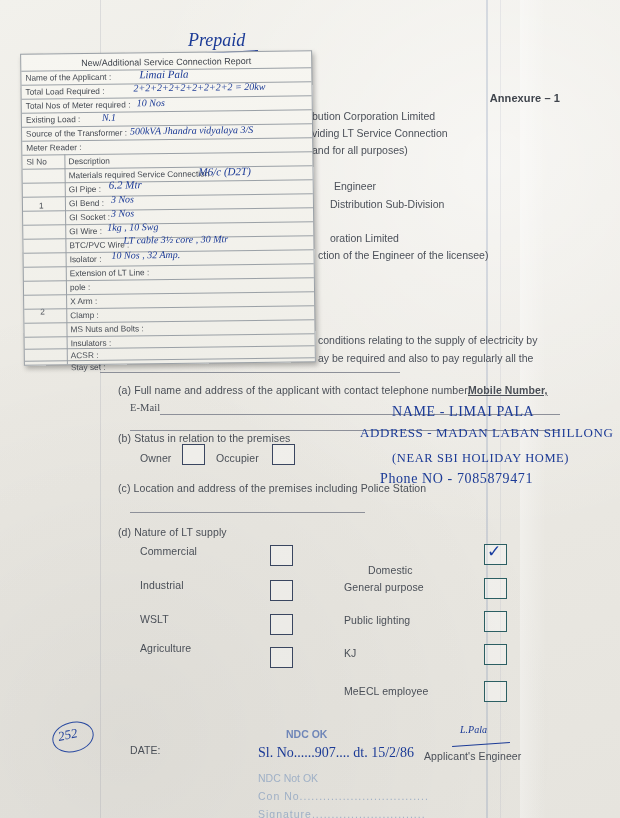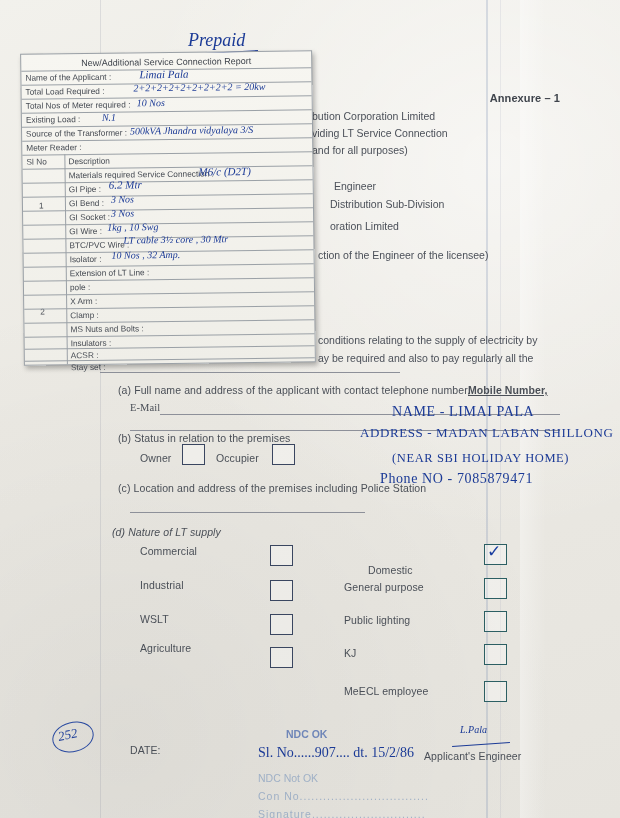--- a/index.html
+++ b/index.html
@@ -111,42 +111,42 @@
   <div class="band b3"></div>
   <div class="band b4"></div>
 
   <div class="print b" id="annexure">Annexure – 1</div>
 
   <div class="bodyline" style="left:312px;top:110px;">bution Corporation Limited</div>
   <div class="bodyline" style="left:312px;top:127px;">viding LT Service Connection</div>
   <div class="bodyline" style="left:312px;top:144px;">and for all purposes)</div>
   <div class="bodyline" style="left:334px;top:180px;">Engineer</div>
   <div class="bodyline" style="left:330px;top:198px;">Distribution Sub-Division</div>
-  <div class="bodyline" style="left:330px;top:220px;">oration Limited</div>
+  <div class="bodyline" style="left:330px;top:232px;">oration Limited</div>
   <div class="bodyline" style="left:318px;top:249px;">ction of the Engineer of the licensee)</div>
   <div class="bodyline" style="left:318px;top:334px;">conditions relating to the supply of electricity by</div>
   <div class="bodyline" style="left:318px;top:352px;">ay be required and also to pay regularly all the</div>
   <div class="rule" style="left:100px;top:372px;width:300px;"></div>
 
   <div class="print" style="left:118px;top:384px;">(a)  Full name and address of the applicant with contact telephone number,</div>
   <div class="print b u" style="left:468px;top:384px;">Mobile Number,</div>
   <div class="print" style="left:130px;top:402px;font-family:Liberation Serif, serif;">E-Mail</div>
   <div class="rule" style="left:160px;top:414px;width:400px;"></div>
   <div class="rule" style="left:130px;top:430px;width:430px;"></div>
 
   <div class="print" style="left:118px;top:432px;">(b)  Status in relation to the premises</div>
   <div class="print" style="left:140px;top:452px;">Owner</div>
   <div class="cbox" style="left:182px;top:444px;"></div>
   <div class="print" style="left:216px;top:452px;">Occupier</div>
   <div class="cbox" style="left:272px;top:444px;"></div>
 
   <div class="print" style="left:118px;top:482px;">(c)  Location and address of the premises including Police Station</div>
   <div class="rule" style="left:130px;top:512px;width:235px;"></div>
 
-  <div class="print" style="left:112px;top:526px;font-style:italic;">(d)  Nature of LT supply</div>
+  <div class="print" style="left:118px;top:526px;">(d)  Nature of LT supply</div>
 
   <div class="print" style="left:140px;top:545px;">Commercial</div>
   <div class="cbox" style="left:270px;top:545px;"></div>
   <div class="print" style="left:140px;top:579px;">Industrial</div>
   <div class="cbox" style="left:270px;top:580px;"></div>
   <div class="print" style="left:140px;top:613px;">WSLT</div>
   <div class="cbox" style="left:270px;top:614px;"></div>
   <div class="print" style="left:140px;top:642px;">Agriculture</div>
   <div class="cbox" style="left:270px;top:647px;"></div>
 

